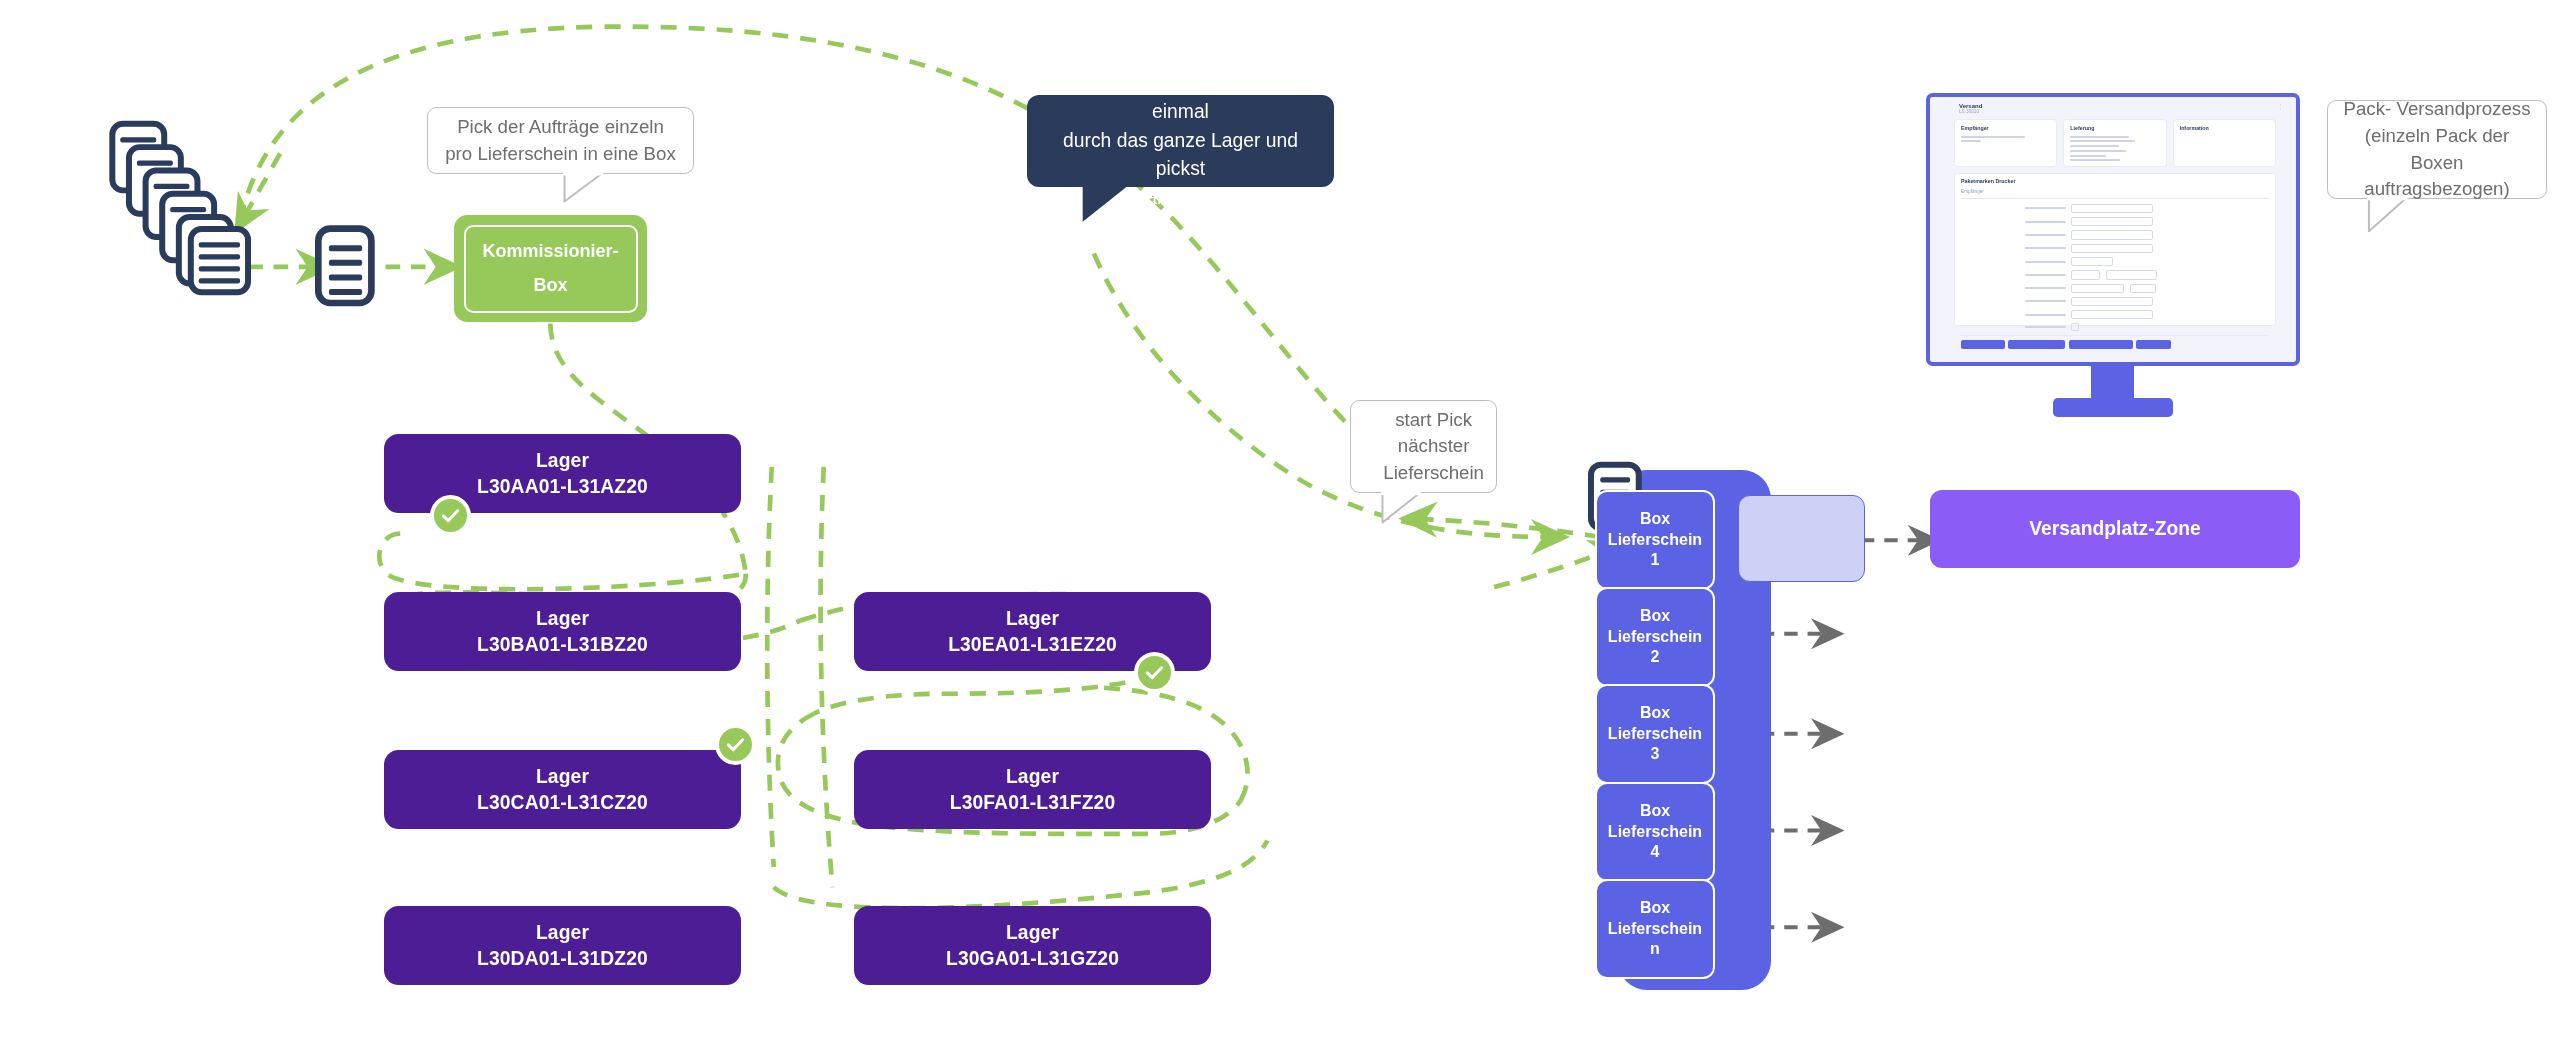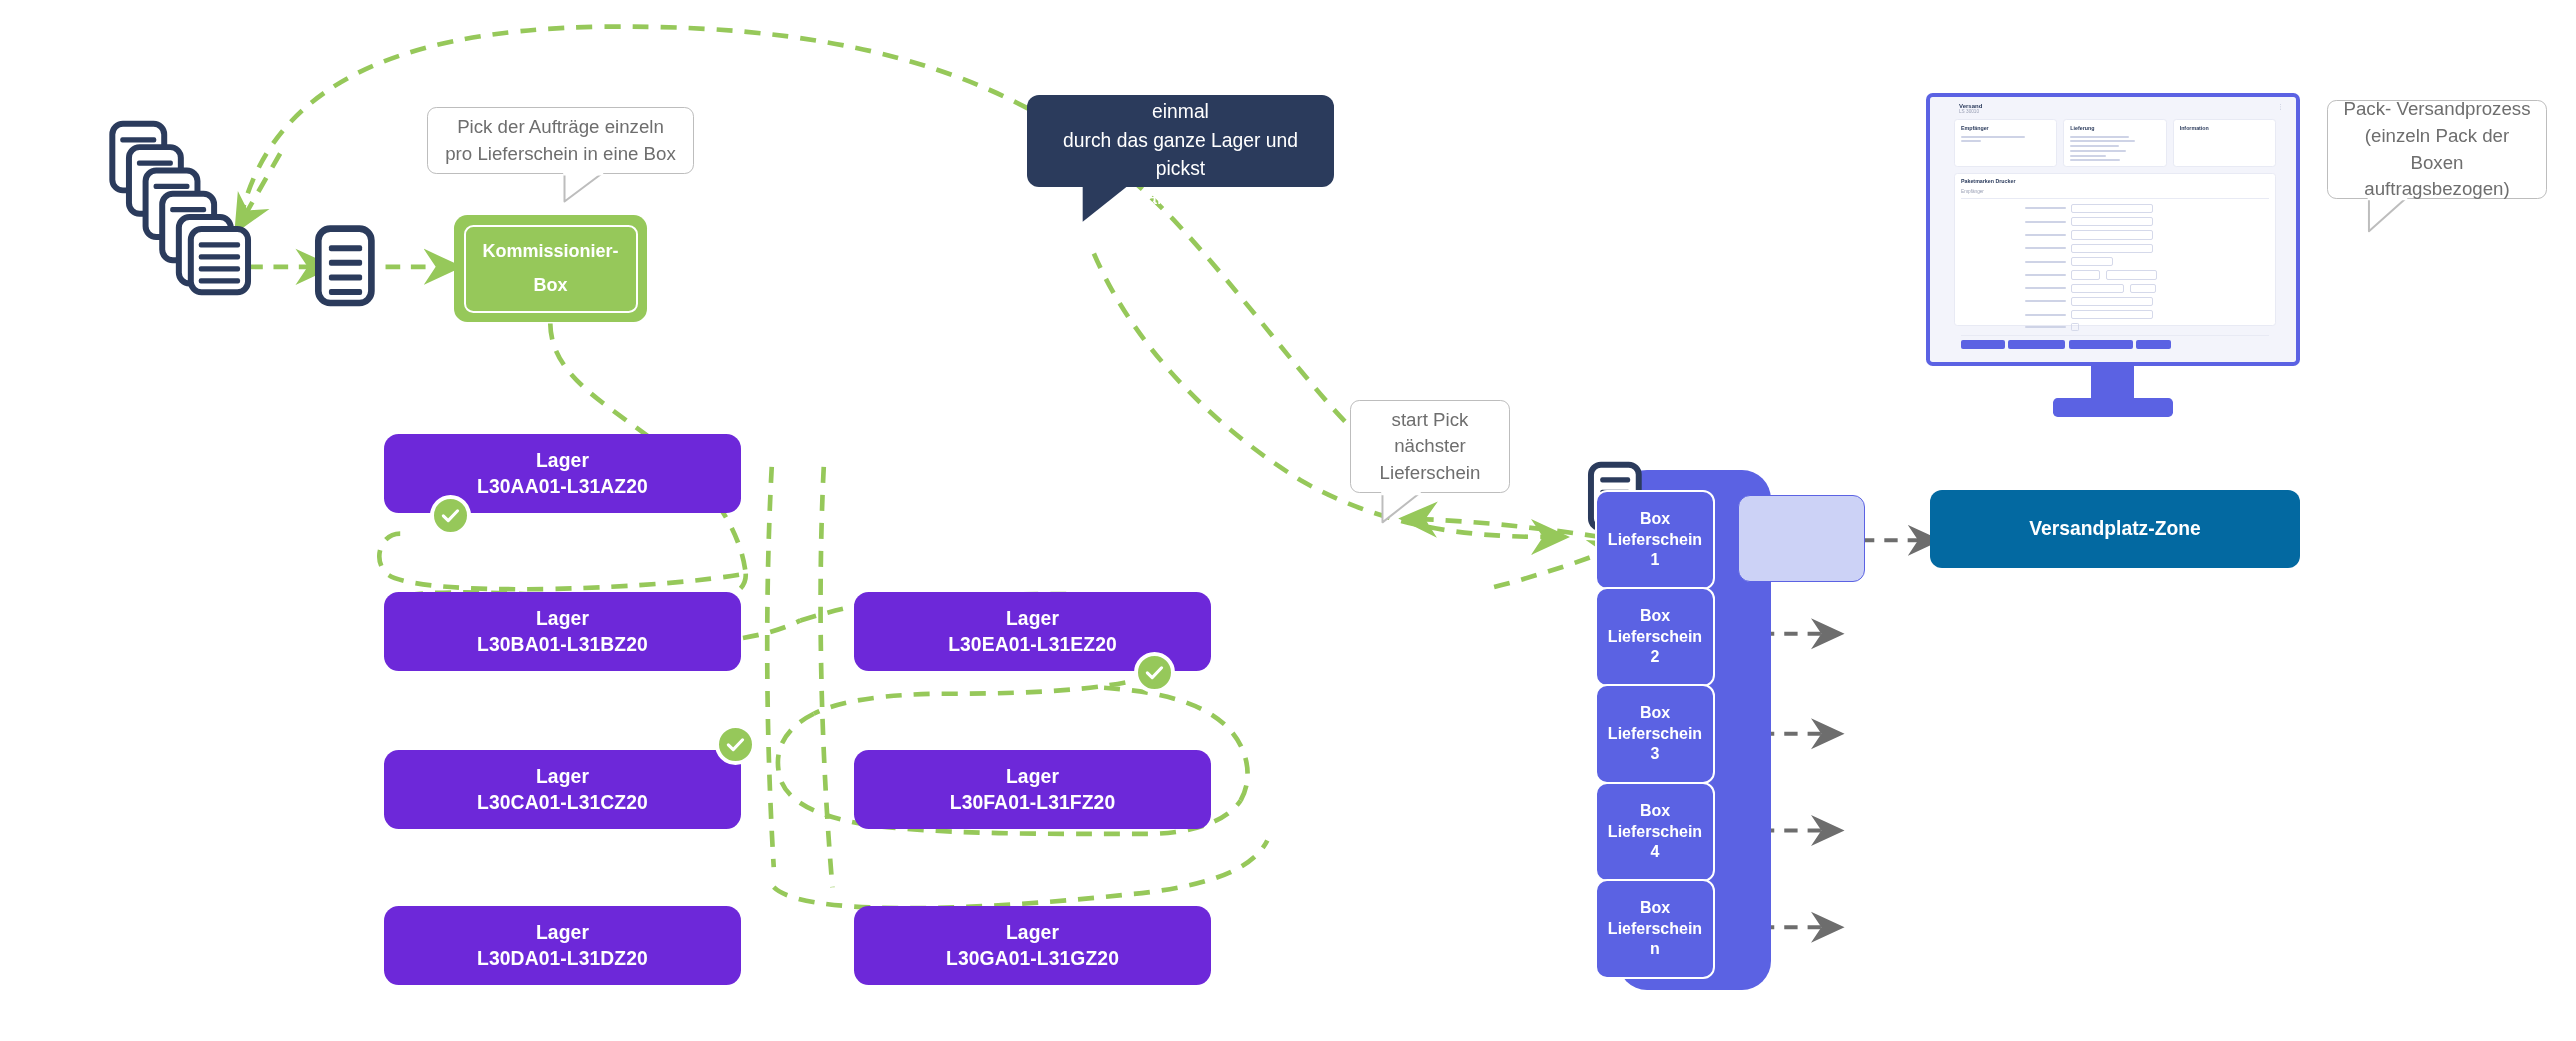--- a/index.html
+++ b/index.html
@@ -11,21 +11,21 @@
   #stage{position:absolute;left:0;top:0;width:2576px;height:1042px;}
 
   
   #wires{position:absolute;left:0;top:0;width:2576px;height:1042px;pointer-events:none;}
 
   
   .node{position:absolute;box-sizing:border-box;}
 
   
   .lager{
-    background:#6d28d9;border-radius:14.7px;color:#ffffff;
+    background:#4c1d95;border-radius:14.7px;color:#ffffff;
     display:flex;flex-direction:column;align-items:center;justify-content:center;
     font-weight:bold;line-height:1.32;letter-spacing:0.1px;
   }
   .lager .l1{font-size:19.3px;}
   .lager .l2{font-size:19.3px;}
 
   
   .check{
     position:absolute;width:41px;height:41px;border-radius:50%;
     background:#96c85a;border:4px solid #ffffff;box-sizing:border-box;
@@ -69,21 +69,21 @@
     text-align:center;box-sizing:border-box;
   }
 
   
   .ghost{
     background:#ccd2f6;border:1.3px solid #5b62e3;border-radius:12px;
   }
 
   
   .zone{
-    background:#0369a1;border-radius:12px;color:#ffffff;
+    background:#8b5cf6;border-radius:12px;color:#ffffff;
     font-weight:bold;font-size:19.3px;
     display:flex;align-items:center;justify-content:center;
   }
 
   
   .mon-screen{background:#5b62e3;border-radius:6.7px;padding:4px;box-sizing:border-box;}
   .mon-inner{background:#f3f4fb;width:100%;height:100%;border-radius:2.7px;overflow:hidden;position:relative;}
   .mon-neck{background:#5b62e3;}
   .mon-base{background:#5b62e3;border-radius:4.7px;}
   .mon-hdr{font-size:6px;color:#2b3b5c;font-weight:bold;}
@@ -220,21 +220,21 @@
         <div>durch das ganze Lager und pickst</div>
         <div>die Einzelartikel in eine Box</div>
       </div>
     </div>
     <svg viewBox="0 0 460 56" style="position:absolute;left:0;top:91px;width:307px;height:37px;">
       <path d="M82,0 L82,54 L150,0 Z" fill="#2b3b5c"></path>
     </svg>
   </div>
 
   <div class="node" style="left:1350px;top:400px;width:160px;height:120px;">
-    <div class="tip" style="width:160px;height:93px;">
+    <div class="tip" style="width:147px;height:93px;justify-content:flex-end;">
       <div>
         <div>start Pick</div>
         <div>nächster</div>
         <div>Lieferschein</div>
       </div>
     </div>
     <svg viewBox="0 0 240 50" style="position:absolute;left:0;top:92px;width:160px;height:33px;">
       <path d="M48,2 L48,46 L104,2" fill="#ffffff" stroke="#bdbdbd" stroke-width="3" stroke-linejoin="round"></path>
       <path d="M46,2 L106,2" stroke="#ffffff" stroke-width="6"></path>
     </svg>

